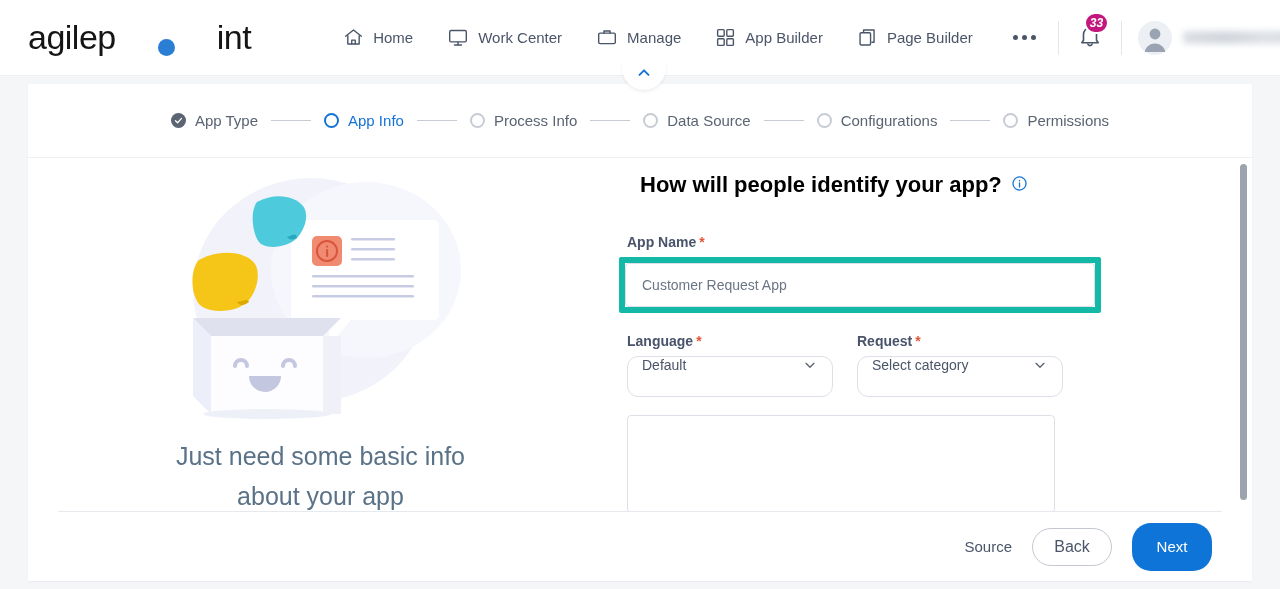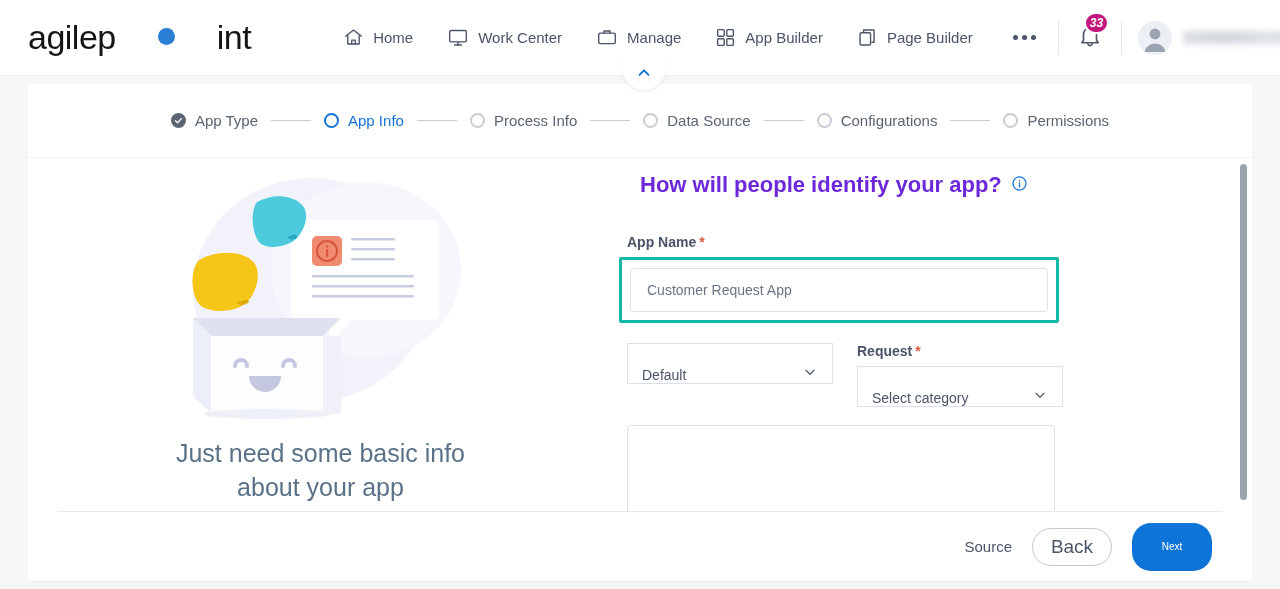--- a/index.html
+++ b/index.html
@@ -16,21 +16,21 @@
     height: 76px;
     background: #ffffff;
     display: flex;
     align-items: center;
     border-bottom: 1px solid #eceff3;
     z-index: 5;
   }
   .logo {
     margin-left: 28px;
     display: flex;
-    align-items: center;
+    align-items: flex-end;
     font-size: 34px;
     letter-spacing: -0.5px;
     color: #151515;
     font-weight: 400;
     gap: 41px;
   }
   .logo .logo-dot {
     display: inline-block;
     width: 17px; height: 17px;
     border-radius: 50%;
@@ -202,76 +202,75 @@
     width: 585px;
     display: flex;
     flex-direction: column;
     align-items: center;
     padding-top: 12px;
   }
   .illus { position: relative; width: 320px; height: 250px; }
   .caption {
     margin-top: 16px;
     font-size: 25px;
-    line-height: 34px;
+    line-height: 40px;
     color: #5a7287;
     text-align: center;
     width: 300px;
   }
 
   .right-pane {
     flex: 1;
     padding: 10px 0 0 0;
   }
   .form-title {
     font-size: 22px;
     font-weight: bold;
-    color: #6d28d9;
+    color: #000000;
     display: flex;
     align-items: center;
     gap: 9px;
     margin-left: 27px;
     margin-top: 4px;
   }
   .form-body { margin-left: 14px; margin-top: 36px; }
   .field-label {
     font-size: 14px;
     font-weight: bold;
     color: #49536a;
     margin-bottom: 7px;
   }
   .req { color: #e0553b; font-weight: bold; margin-left: 3px; }
 
   .highlight-box {
-    border: 3px solid #14b8a6;
+    border: 6px solid #14b8a6;
     border-radius: 2px;
-    padding: 8px;
-    width: 440px;
+    width: 482px;
     margin-left: -8px;
   }
   .text-input {
     width: 100%;
     height: 44px;
     border: 1px solid #dde1e7;
     border-radius: 4px;
     background: #fff;
     padding: 0 16px;
     font-size: 14px;
     color: #6b7585;
     font-family: "Liberation Sans", sans-serif;
     outline: none;
   }
   .row2 { display: flex; gap: 24px; margin-top: 20px; }
   .select-box {
     width: 206px; height: 41px;
     border: 1px solid #dde1e7;
-    border-radius: 0;
+    border-radius: 11px;
     background: #fff;
     display: flex;
-    align-items: flex-end;
+    align-items: flex-start;
     padding: 0 14px;
     font-size: 14px;
     color: #4a5568;
     cursor: pointer;
   }
   .select-box .chev { margin-left: auto; }
   .desc-area {
     width: 428px; height: 98px;
     border: 1px solid #dde1e7;
     border-radius: 4px;
@@ -318,31 +317,31 @@
     background: none;
     border: none;
     font-family: "Liberation Sans", sans-serif;
   }
   .btn-outline {
     width: 80px; height: 38px;
     border-radius: 19px;
     border: 1px solid #c4c9d1;
     background: #fff;
     color: #4a5568;
-    font-size: 19px;
+    font-size: 16px;
     cursor: pointer;
     font-family: "Liberation Sans", sans-serif;
   }
   .btn-primary {
     width: 80px; height: 48px;
     border-radius: 19px;
     border: none;
     background: #0f74d8;
     color: #fff;
-    font-size: 10px;
+    font-size: 15px;
     cursor: pointer;
     font-family: "Liberation Sans", sans-serif;
   }
 </style>
 </head>
 <body>
 
 <div class="topbar">
 
   <div class="logo">
@@ -562,20 +561,23 @@
             <div class="field-label">
               <span>App Name</span><span class="req">*</span>
             </div>
             <div class="highlight-box">
               <input class="text-input" type="text" value="Customer Request App" style="">
             </div>
           </div>
 
           <div class="row2">
             <div>
+              <div class="field-label">
+                <span>Language</span><span class="req">*</span>
+              </div>
               <div class="select-box">
                 <span>Default</span>
                 <span class="chev">
                   <svg width="16" height="16" viewBox="0 0 24 24" fill="none" stroke="#5a6472" stroke-width="2" stroke-linecap="round" stroke-linejoin="round">
                       <path d="M6 9.5 12 15.5 18 9.5"></path>
                     </svg>
                 </span>
               </div>
             </div>
 

